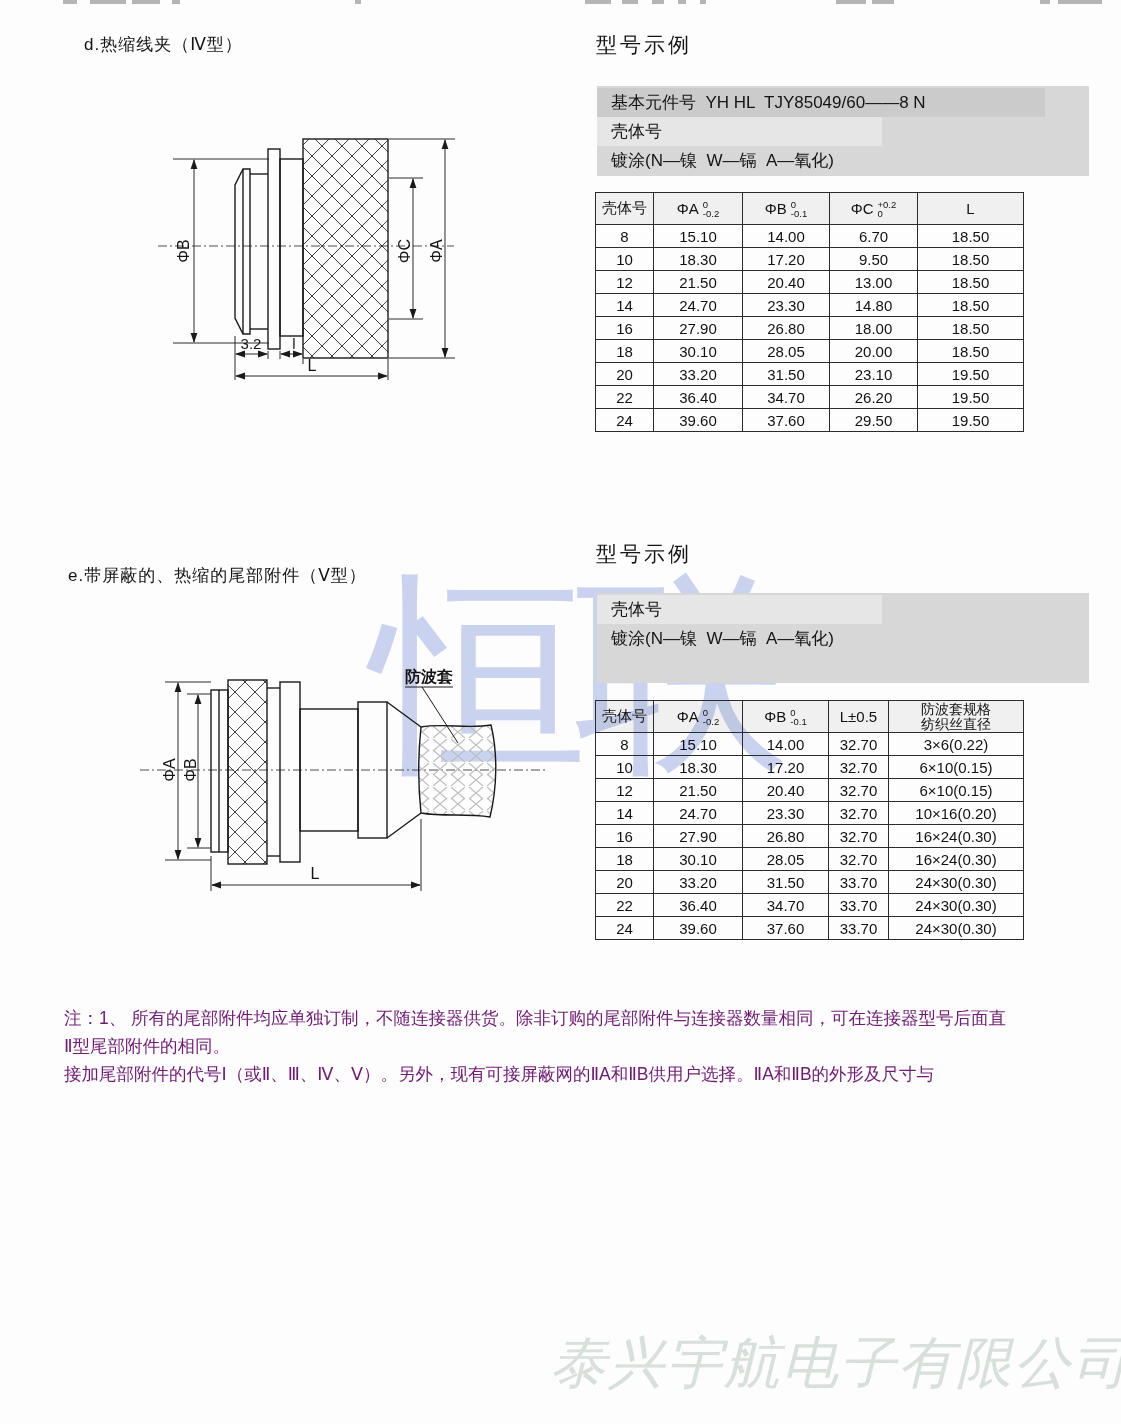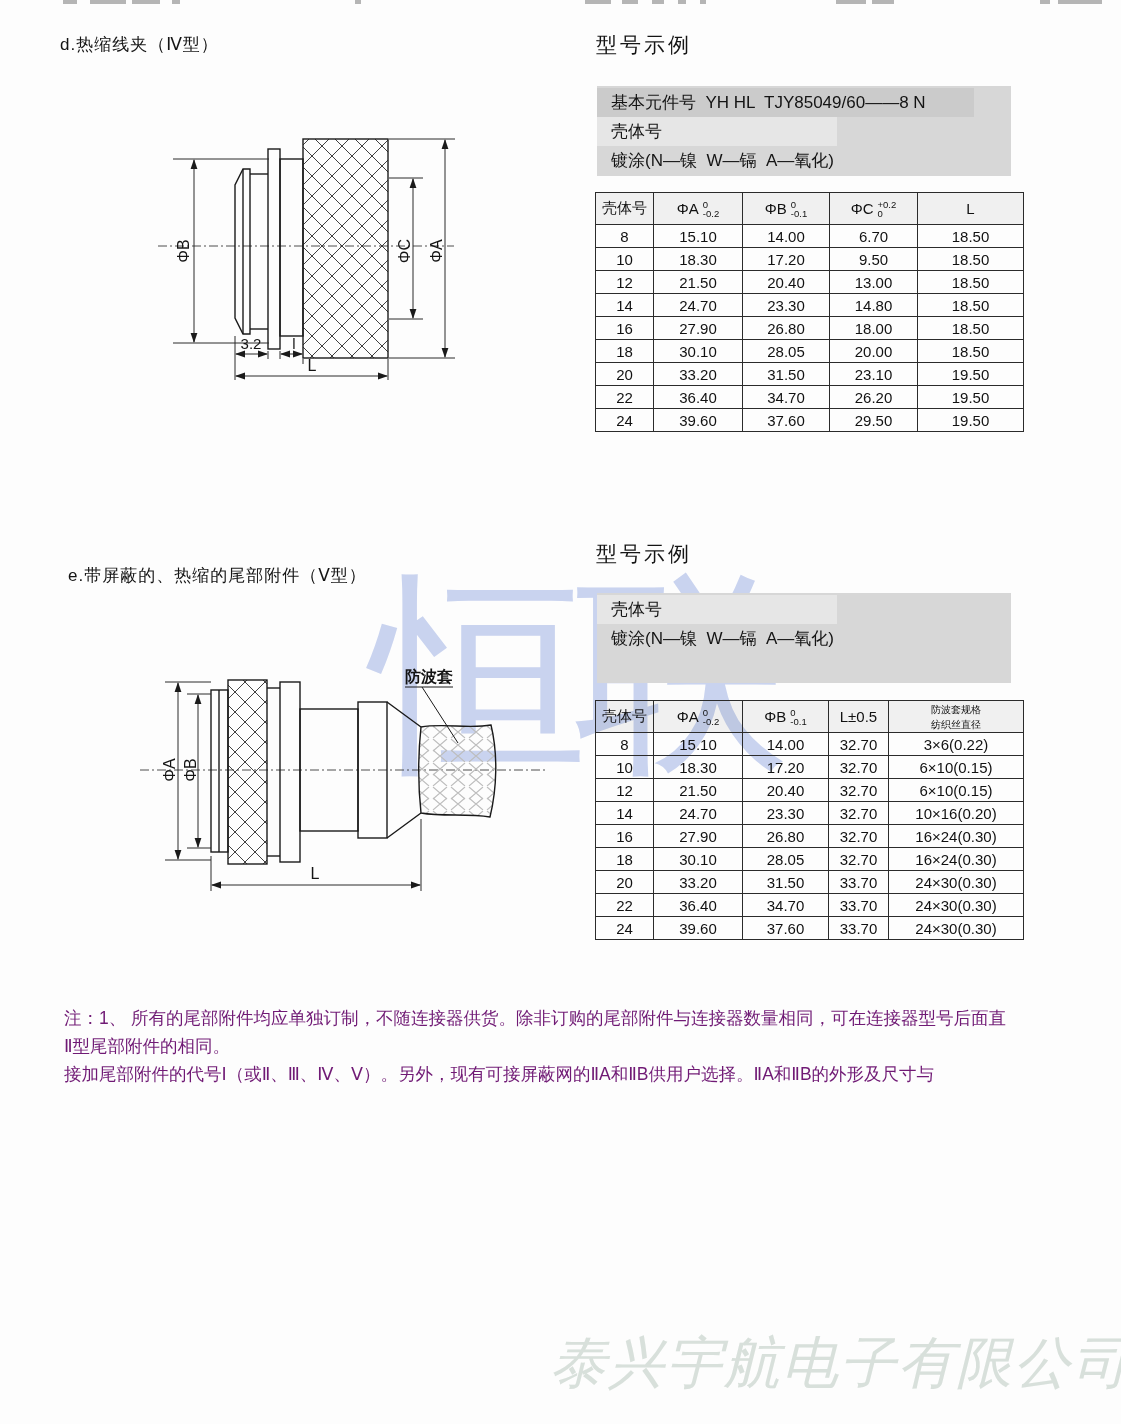--- a/index.html
+++ b/index.html
@@ -26,28 +26,28 @@
     font-style:italic;
     font-family:"Liberation Serif","DejaVu Serif",serif;
     color:#d8e0db;z-index:0;white-space:nowrap;
     user-select:none;
   }
   .content{position:absolute;inset:0;z-index:1;}
   
   .frag{position:absolute;top:0;height:4px;background:#7a7a7a;opacity:.55;}
   
   .h-sec{position:absolute;font-size:17px;letter-spacing:1px;white-space:nowrap;}
-  .h-d{left:60px;top:33px;}
+  .h-d{left:84px;top:33px;}
   .h-e{left:68px;top:564px;}
   .ex-title{position:absolute;font-size:21px;letter-spacing:3px;white-space:nowrap;text-align:center;}
   .ex1{left:596px;top:31px;}
   .ex2{left:596px;top:540px;}
   
   .model-box{
-    position:absolute;width:414px;height:90px;
+    position:absolute;width:492px;height:90px;
     background:#d7d7d7;padding-top:2px;box-sizing:border-box;
   }
   .mb1{left:597px;top:86px;}
   .mb2{left:597px;top:593px;}
   .mb-line{height:29px;line-height:29px;padding-left:14px;font-size:17px;white-space:pre;}
   .band1{background:linear-gradient(90deg,#cbcbcb 91%,#d7d7d7 91%);}
   .band2{background:linear-gradient(90deg,#e6e6e6 58%,#d7d7d7 58%);}
   
   table.spec{
     position:absolute;border-collapse:collapse;table-layout:fixed;
@@ -57,21 +57,21 @@
     border:1.5px solid #2b2b2b;text-align:center;vertical-align:middle;
     padding:0;font-weight:normal;height:22px;overflow:hidden;white-space:nowrap;
   }
   table.spec thead th{height:31px;background:rgba(0,0,0,0.05);}
   .t1{left:595px;top:192px;width:428px;}
   .t2{left:595px;top:700px;width:428px;}
   .t2 thead th{height:44px;}
   .tol{display:inline-block;vertical-align:-3px;margin-left:4px;
        font-size:9.5px;line-height:9px;text-align:left;}
   .tol span{display:block;}
-  .spec2l{font-size:10px;line-height:15px;}
+  .spec2l{font-size:14px;line-height:15px;}
   
   .drawing{position:absolute;}
   .d1{left:122px;top:106px;}
   .d2{left:125px;top:642px;}
   .drawing text{font-family:"Liberation Sans","DejaVu Sans",sans-serif;fill:#141414;}
   
   .note{position:absolute;left:64px;top:1005px;width:1056px;
         font-size:17.5px;line-height:27.8px;color:#701a75;}
   .note div{white-space:nowrap;}
 </style>

